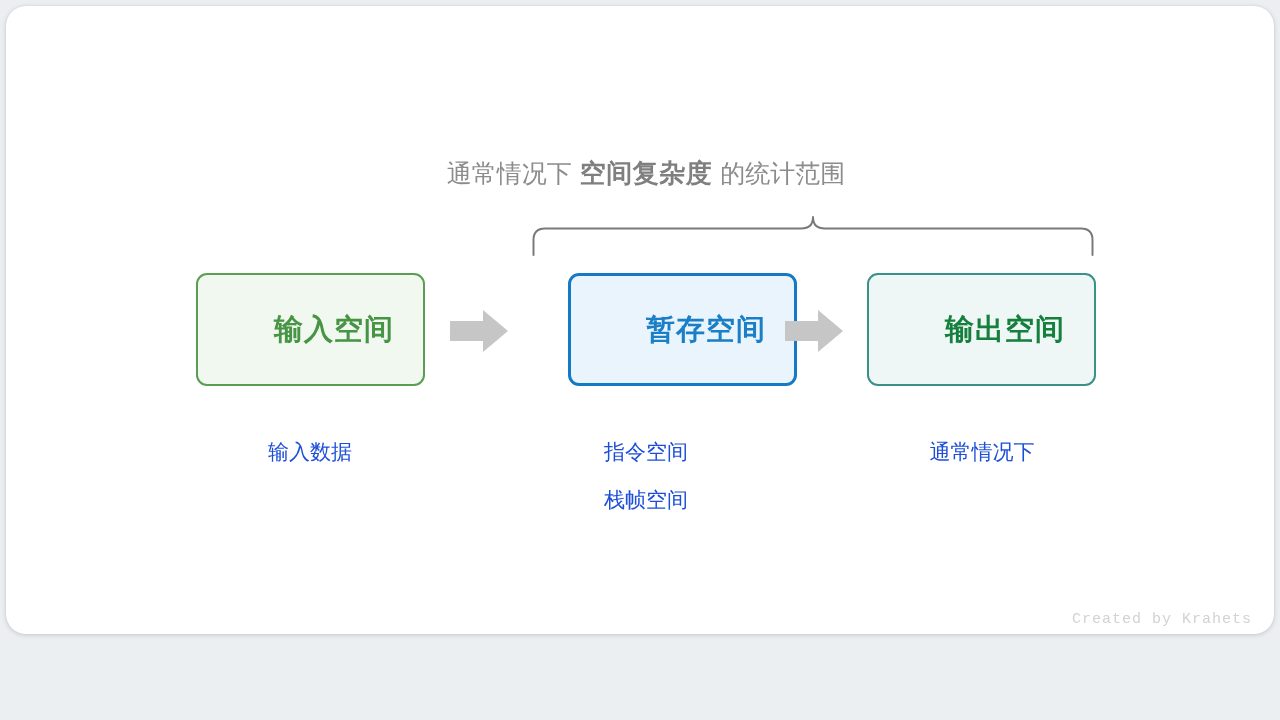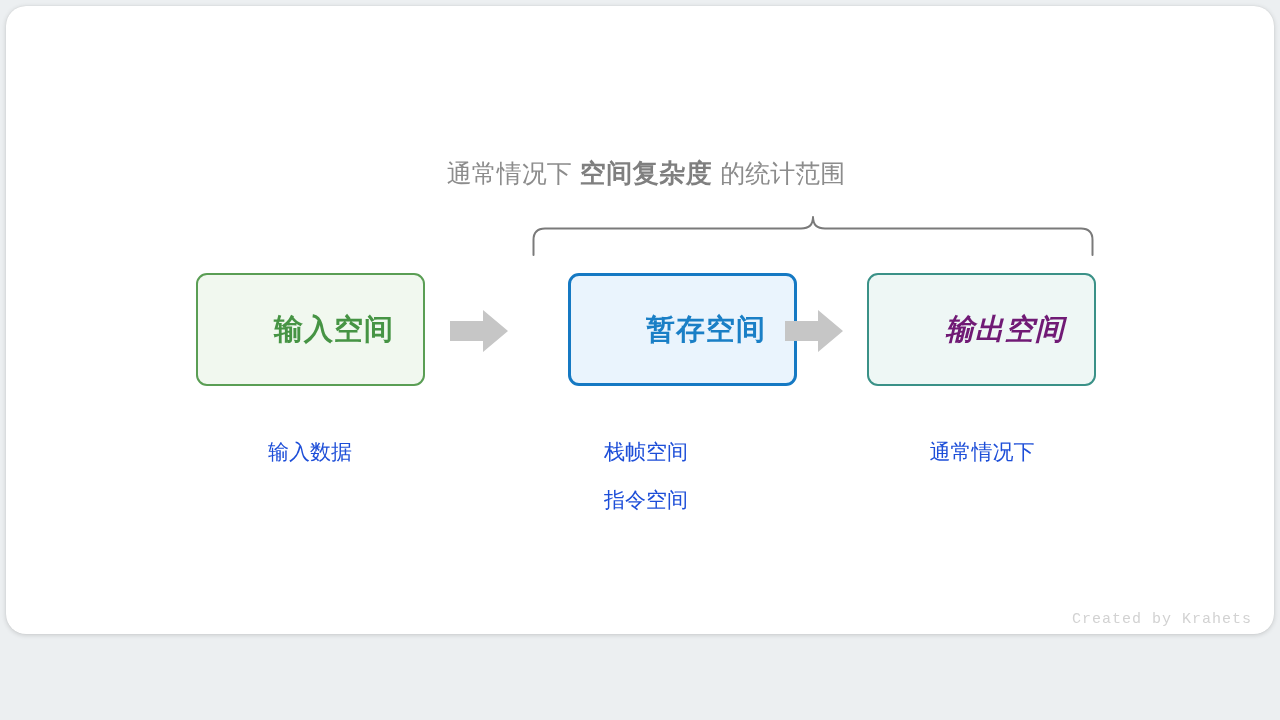--- a/index.html
+++ b/index.html
@@ -92,21 +92,21 @@
     margin-left: 37px;
   }
   #box-temp .box-label { color: #1a7fc6; }
 
   #box-output {
     left: 861px;
     width: 229px;
     background: #eef7f5;
     border: 2px solid #3a9187;
   }
-  #box-output .box-label { color: #701a75; font-style: italic; }
+  #box-output .box-label { color: #15803d; }
 
   
   .block-arrow {
     position: absolute;
     top: 304px;
     width: 58px;
     height: 42px;
   }
   #arrow-1 { left: 444px; }
   #arrow-2 { left: 779px; }
@@ -179,22 +179,22 @@
 
   <div class="space-box" id="box-output">
     <span class="box-label">输出空间</span>
   </div>
 
   <div class="desc-column" id="desc-input">
     <div class="desc-line">输入数据</div>
   </div>
 
   <div class="desc-column" id="desc-temp">
+    <div class="desc-line">指令空间</div>
     <div class="desc-line">栈帧空间</div>
-    <div class="desc-line">指令空间</div>
   </div>
 
   <div class="desc-column" id="desc-output">
     <div class="desc-line">通常情况下</div>
   </div>
 
   <div id="watermark">Created by Krahets</div>
 
 </div>
 

